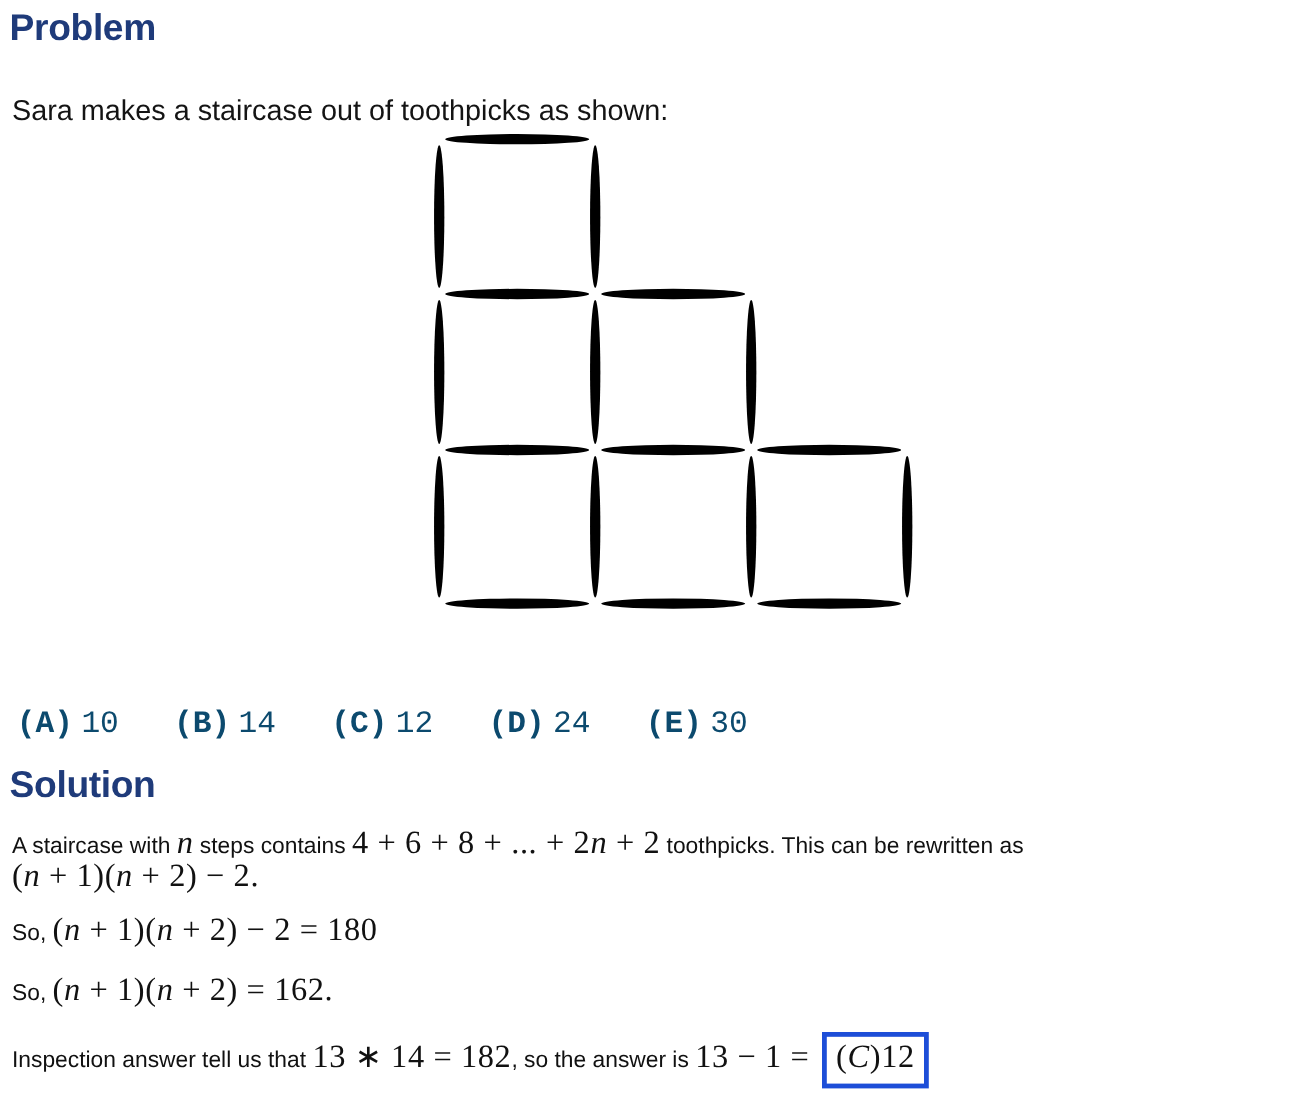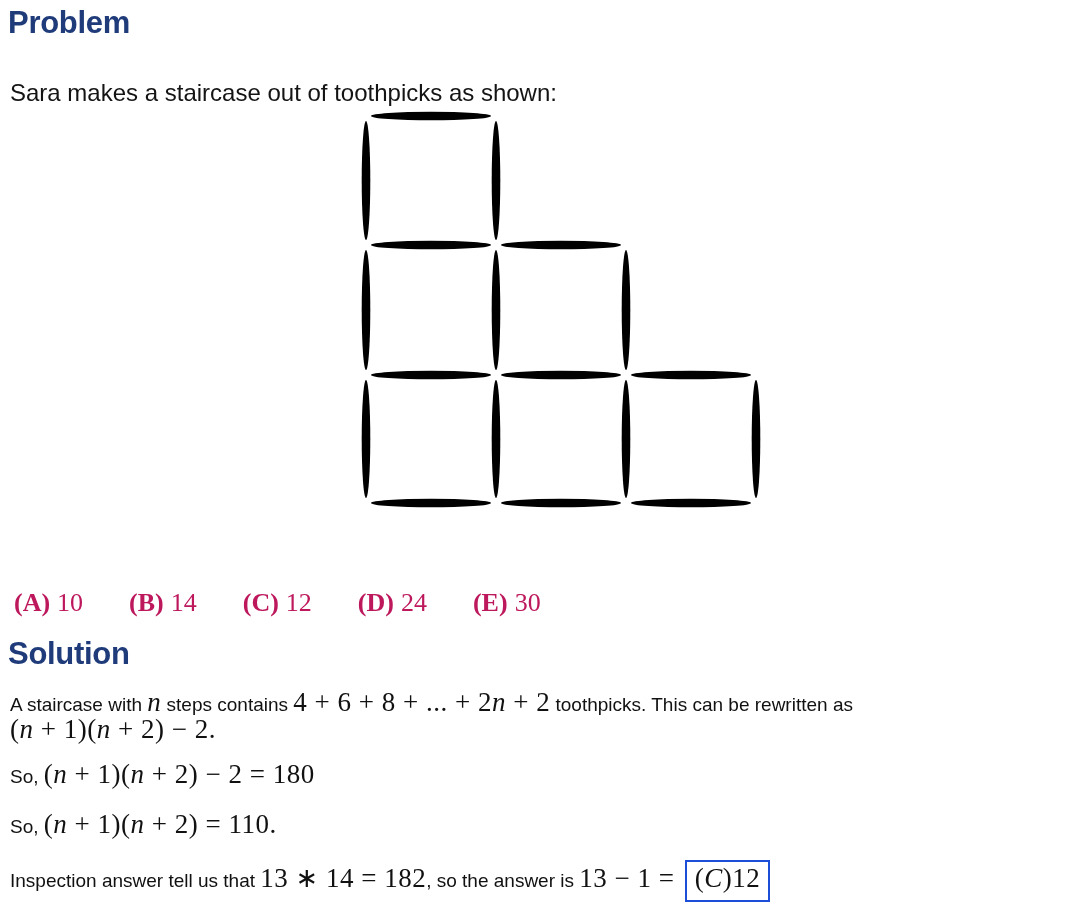--- a/index.html
+++ b/index.html
@@ -5,34 +5,34 @@
   html,body{margin:0;padding:0;background:#ffffff;}
   .page{position:relative;width:990px;height:915px;background:#ffffff;
         font-family:"Liberation Sans",sans-serif;color:#141414;overflow:hidden;}
   .heading{position:absolute;left:8px;margin:0;font-size:31px;line-height:31px;
            font-weight:700;color:var(--heading-blue,#1f3b7a);letter-spacing:-0.3px;}
   .h-problem{top:7px;}
   .h-solution{top:638px;}
   .intro{position:absolute;left:10px;top:80px;margin:0;font-size:24px;line-height:26px;}
   .question{position:absolute;left:10px;top:551px;margin:0;font-size:18px;line-height:26px;white-space:nowrap;}
   .choices{position:absolute;left:14px;top:588px;display:flex;gap:46px;
-           font-family:Liberation Serif, serif;font-size:26px;line-height:30px;color:#be185d;}
+           font-family:Liberation Mono, monospace;font-size:26px;line-height:30px;color:#0c4a6e;}
   .choice-label{font-weight:700;}
   .choice-value{margin-left:7px;}
   .diagram{position:absolute;left:350px;top:103px;}
   .richline{position:absolute;left:10px;line-height:30px;white-space:nowrap;color:#111;}
   .rl-para1{top:687px;}
   .rl-para2{top:714px;}
   .rl-so1{top:759px;}
   .rl-so2{top:809px;}
   .rl-conclusion{top:860px;}
   .sans{font-family:"Liberation Sans",sans-serif;font-size:19px;}
   .math,.mvar{font-family:"Liberation Serif",serif;font-size:27px;letter-spacing:0.5px;}
   .mvar{font-style:italic;}
-  .mbox{display:inline-block;border:2px solid #1d4ed8;padding:1px 8px 3px;line-height:31px;margin-left:3px;}
+  .mbox{display:inline-block;border:4px solid #1d4ed8;padding:1px 8px 3px;line-height:31px;margin-left:3px;}
 </style>
 </head>
 <body>
 
 <div class="page">
 
   <h1 class="heading h-problem">Problem</h1>
 
   <p class="intro">Sara makes a staircase out of toothpicks as shown:</p>
 
@@ -67,17 +67,17 @@
     </div>
 
   <h1 class="heading h-solution">Solution</h1>
 
   <div class="richline rl-para1"><span class="sans">A staircase with </span><span class="mvar">n</span><span class="sans"> steps contains </span><span class="math">4 + 6 + 8 + ... + 2</span><span class="mvar">n</span><span class="math"> + 2</span><span class="sans"> toothpicks. This can be rewritten as</span></div>
 
   <div class="richline rl-para2"><span class="math">(</span><span class="mvar">n</span><span class="math"> + 1)(</span><span class="mvar">n</span><span class="math"> + 2) − 2.</span></div>
 
   <div class="richline rl-so1"><span class="sans">So, </span><span class="math">(</span><span class="mvar">n</span><span class="math"> + 1)(</span><span class="mvar">n</span><span class="math"> + 2) − 2 = 180</span></div>
 
-  <div class="richline rl-so2"><span class="sans">So, </span><span class="math">(</span><span class="mvar">n</span><span class="math"> + 1)(</span><span class="mvar">n</span><span class="math"> + 2) = 110.</span></div>
+  <div class="richline rl-so2"><span class="sans">So, </span><span class="math">(</span><span class="mvar">n</span><span class="math"> + 1)(</span><span class="mvar">n</span><span class="math"> + 2) = 162.</span></div>
 
   <div class="richline rl-conclusion"><span class="sans">Inspection answer tell us that </span><span class="math">13 ∗ 14 = 182</span><span class="sans">, so the answer is </span><span class="math">13 − 1 = </span><span class="mbox"><span class="math">(</span><span class="mvar">C</span><span class="math">)12</span></span></div>
 
 </div>
 
 </body></html>

